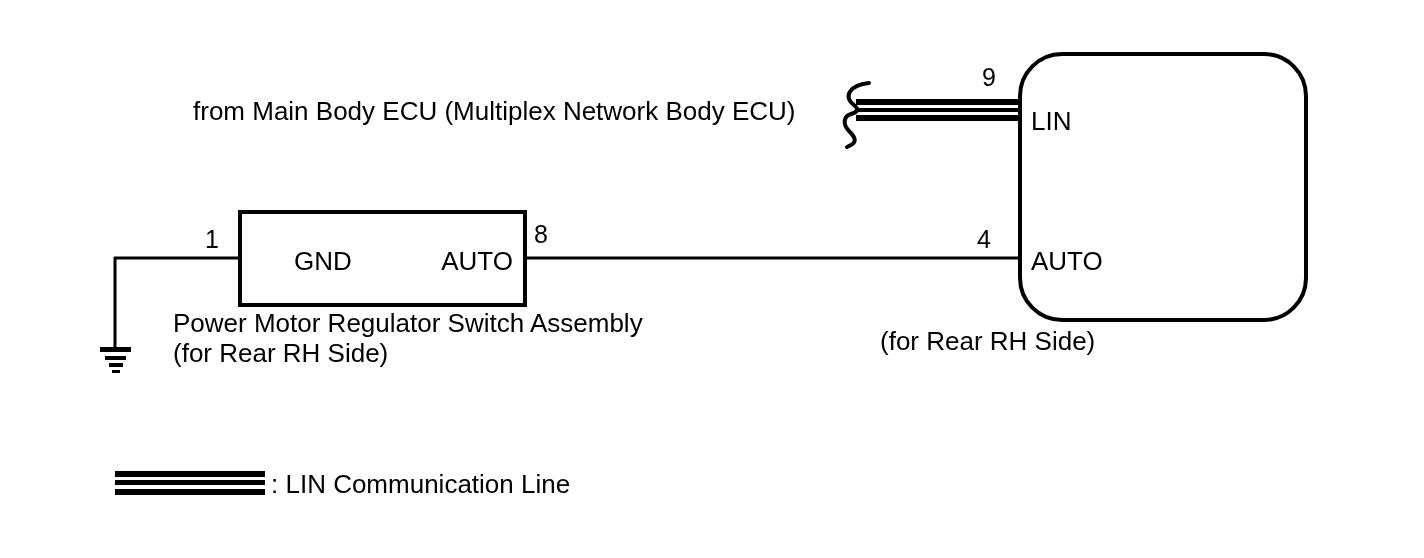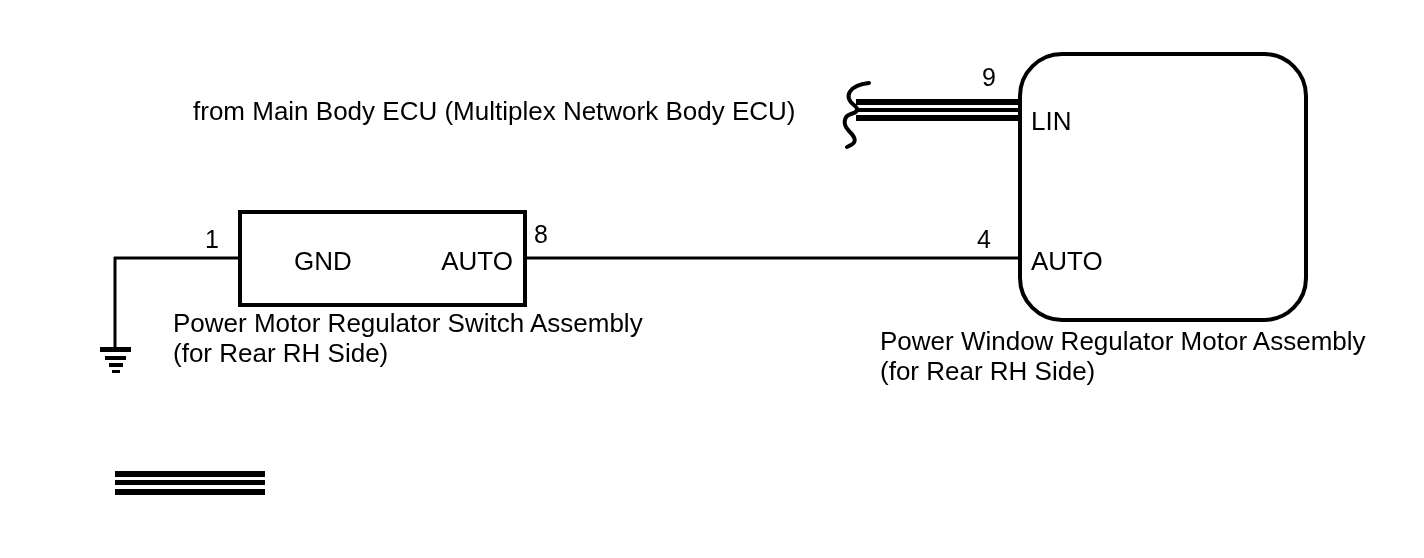--- a/index.html
+++ b/index.html
@@ -92,18 +92,18 @@
 
   <div class="pin-num ra" style="left:953px; top:226px; width:38px;">4</div>
   <div class="txt" style="left:1031px; top:246px;">AUTO</div>
 
   <div class="label-block" style="left:173px; top:308px;">
     <div class="line">Power Motor Regulator Switch Assembly</div>
     <div class="line">(for Rear RH Side)</div>
   </div>
 
   <div class="label-block" style="left:880px; top:326px;">
-    <div class="line">Power Window Regulator Motor Assembly</div>
     <div class="line">(for Rear RH Side)</div>
   </div>
 
+  <div class="txt" style="left:271px; top:469px;">: LIN Communication Line</div>
 
 </div>
 
 </body></html>

